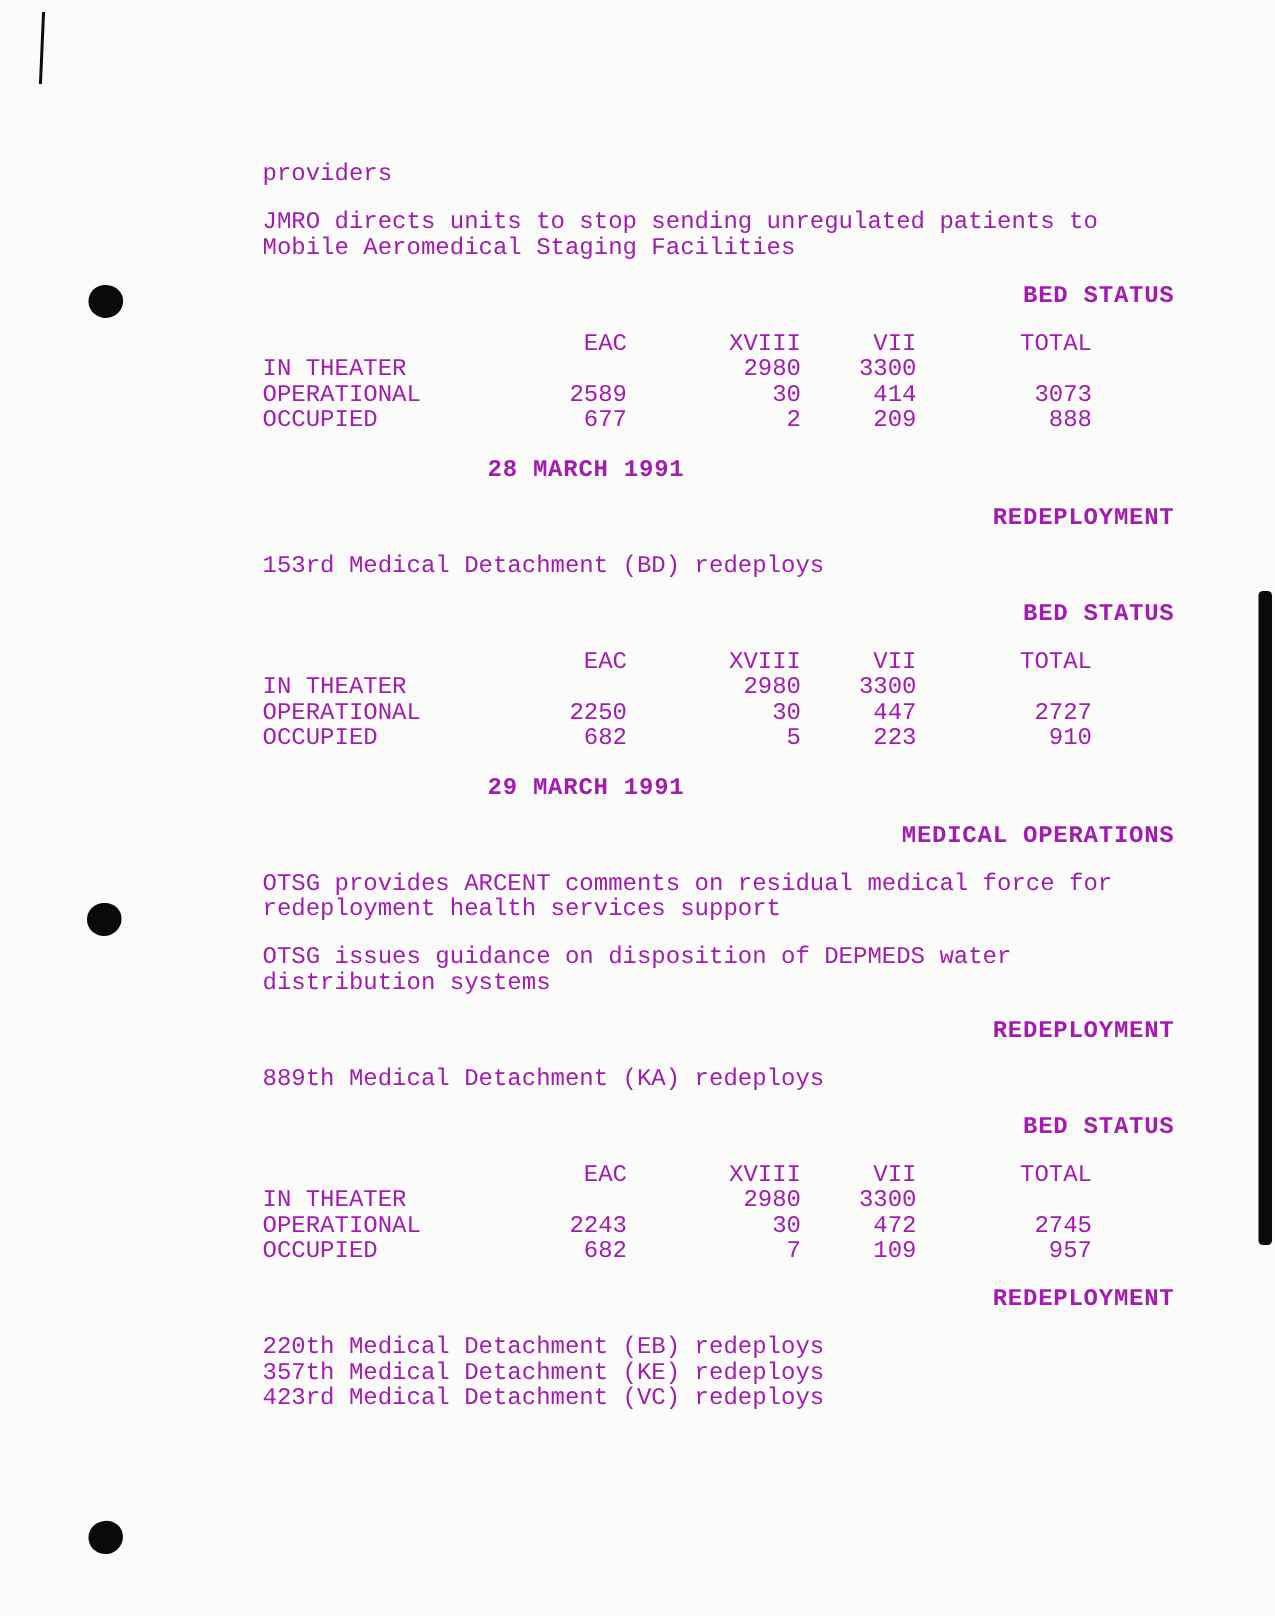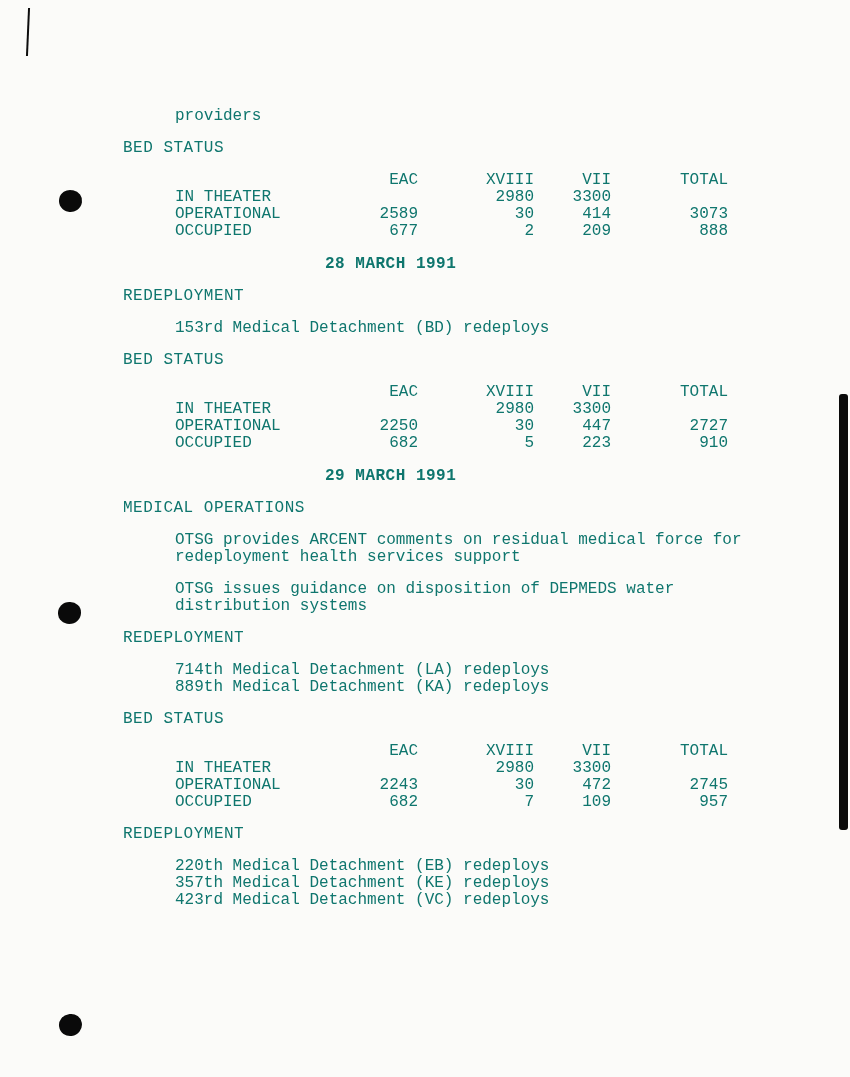--- a/index.html
+++ b/index.html
@@ -7,33 +7,33 @@
     padding: 0;
     background: #fbfbf9;
   }
   .page {
     position: relative;
     width: 850px;
     height: 1077px;
     background: #fbfbf9;
     overflow: hidden;
     font-family: "Liberation Mono", "DejaVu Sans Mono", monospace;
-    color: #0f766e;
+    color: #a21caf;
   }
   .content {
     position: absolute;
     left: 123px;
     top: 108px;
     width: 660px;
     font-size: 16px;
     line-height: 17px;
     white-space: nowrap;
   }
   .block-paragraph { margin: 0 0 15px 52px; }
-  .block-heading   { font-weight: 400; margin: 0 0 15px 0; letter-spacing: 0.5px; }
+  .block-heading   { font-weight: 700; margin: 0 0 15px 0; letter-spacing: 0.5px; text-align: right; }
   .block-date      { font-weight: 700; margin: 16px 0 15px 202px; letter-spacing: 0.5px; }
   .block-table     { margin: 0 0 15px 52px; }
   .trow  { display: flex; }
   .tlabel { width: 135px; }
   .tcell { text-align: right; }
   .c0 { width: 108px; }
   .c1 { width: 116px; }
   .c2 { width: 77px; }
   .c3 { width: 117px; }
 
@@ -74,20 +74,24 @@
   <div class="pen-mark"></div>
   <div class="punch punch-1"></div>
   <div class="punch punch-2"></div>
   <div class="punch punch-3"></div>
   <div class="right-bar"></div>
 
   <div class="content">
       <div class="block-paragraph">
         <div class="pline">providers</div>
       </div>
+      <div class="block-paragraph">
+        <div class="pline">JMRO directs units to stop sending unregulated patients to</div>
+        <div class="pline">Mobile Aeromedical Staging Facilities</div>
+      </div>
       <div class="block-heading">BED STATUS</div>
       <div class="block-table">
         <div class="trow">
           <div class="tlabel"></div>
           <div class="tcell c0">EAC</div>
           <div class="tcell c1">XVIII</div>
           <div class="tcell c2">VII</div>
           <div class="tcell c3">TOTAL</div>
         </div>
         <div class="trow">
@@ -153,21 +157,20 @@
       <div class="block-paragraph">
         <div class="pline">OTSG provides ARCENT comments on residual medical force for</div>
         <div class="pline">redeployment health services support</div>
       </div>
       <div class="block-paragraph">
         <div class="pline">OTSG issues guidance on disposition of DEPMEDS water</div>
         <div class="pline">distribution systems</div>
       </div>
       <div class="block-heading">REDEPLOYMENT</div>
       <div class="block-paragraph">
-        <div class="pline">714th Medical Detachment (LA) redeploys</div>
         <div class="pline">889th Medical Detachment (KA) redeploys</div>
       </div>
       <div class="block-heading">BED STATUS</div>
       <div class="block-table">
         <div class="trow">
           <div class="tlabel"></div>
           <div class="tcell c0">EAC</div>
           <div class="tcell c1">XVIII</div>
           <div class="tcell c2">VII</div>
           <div class="tcell c3">TOTAL</div>

